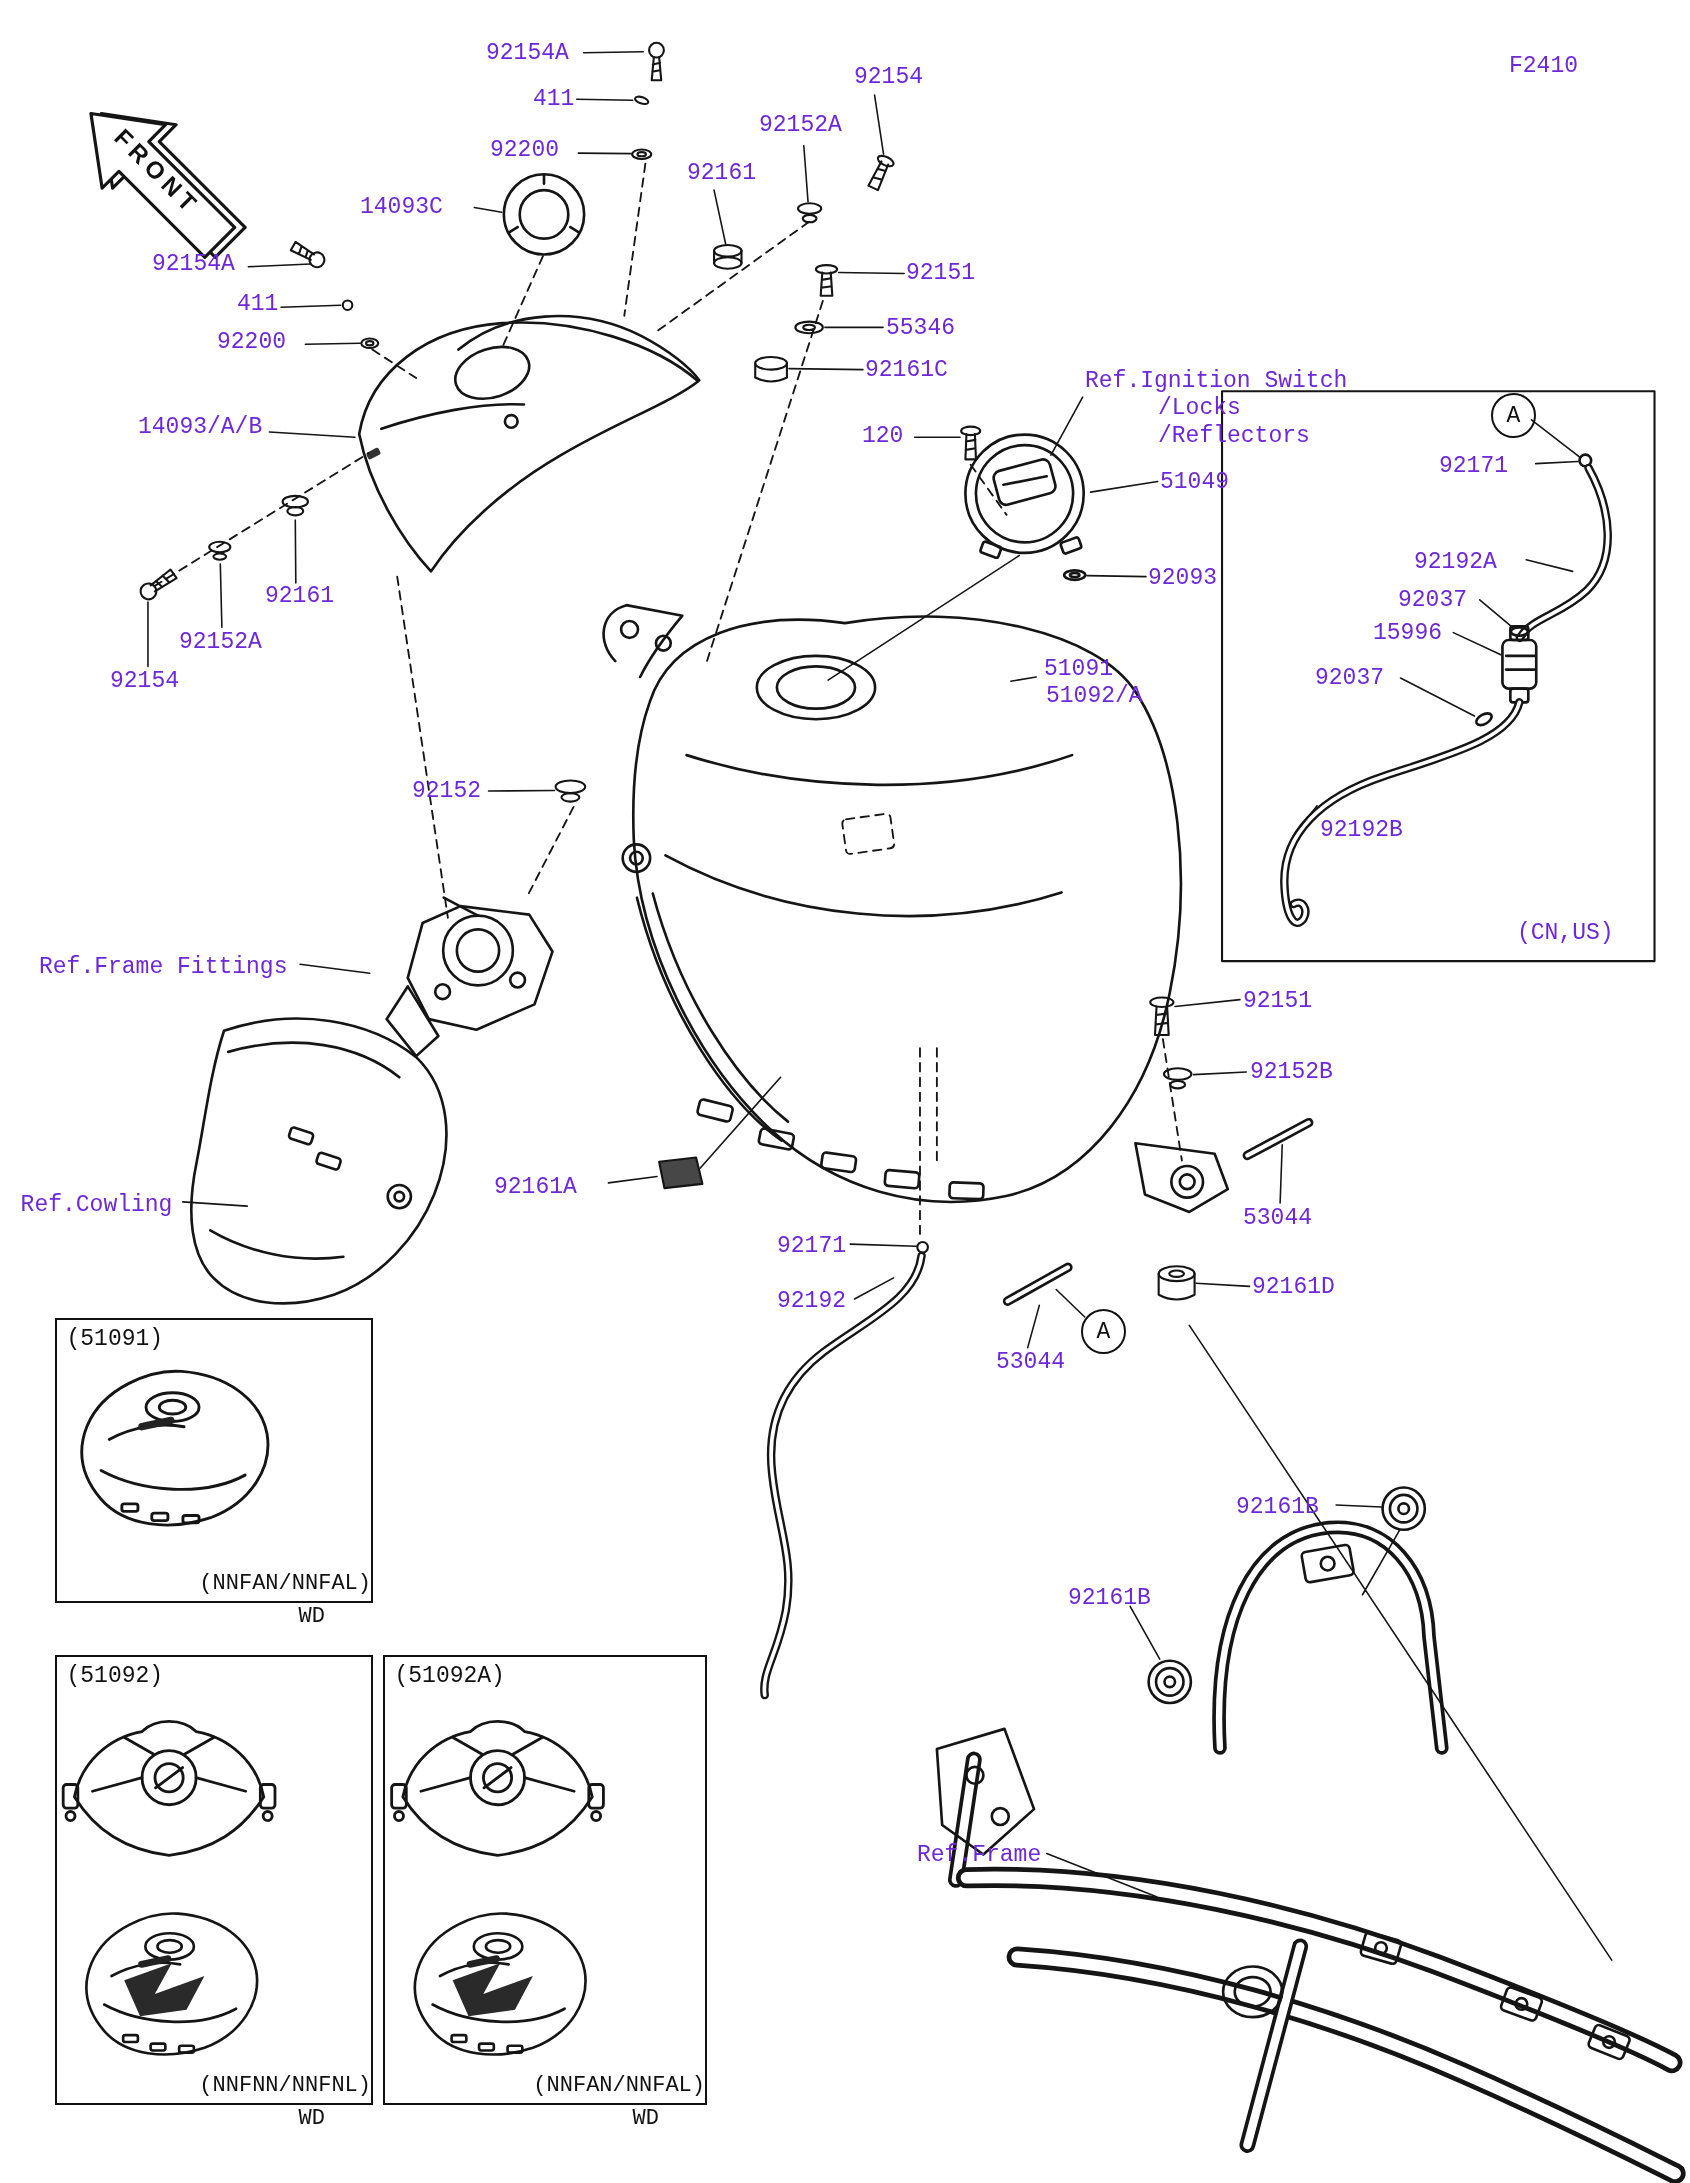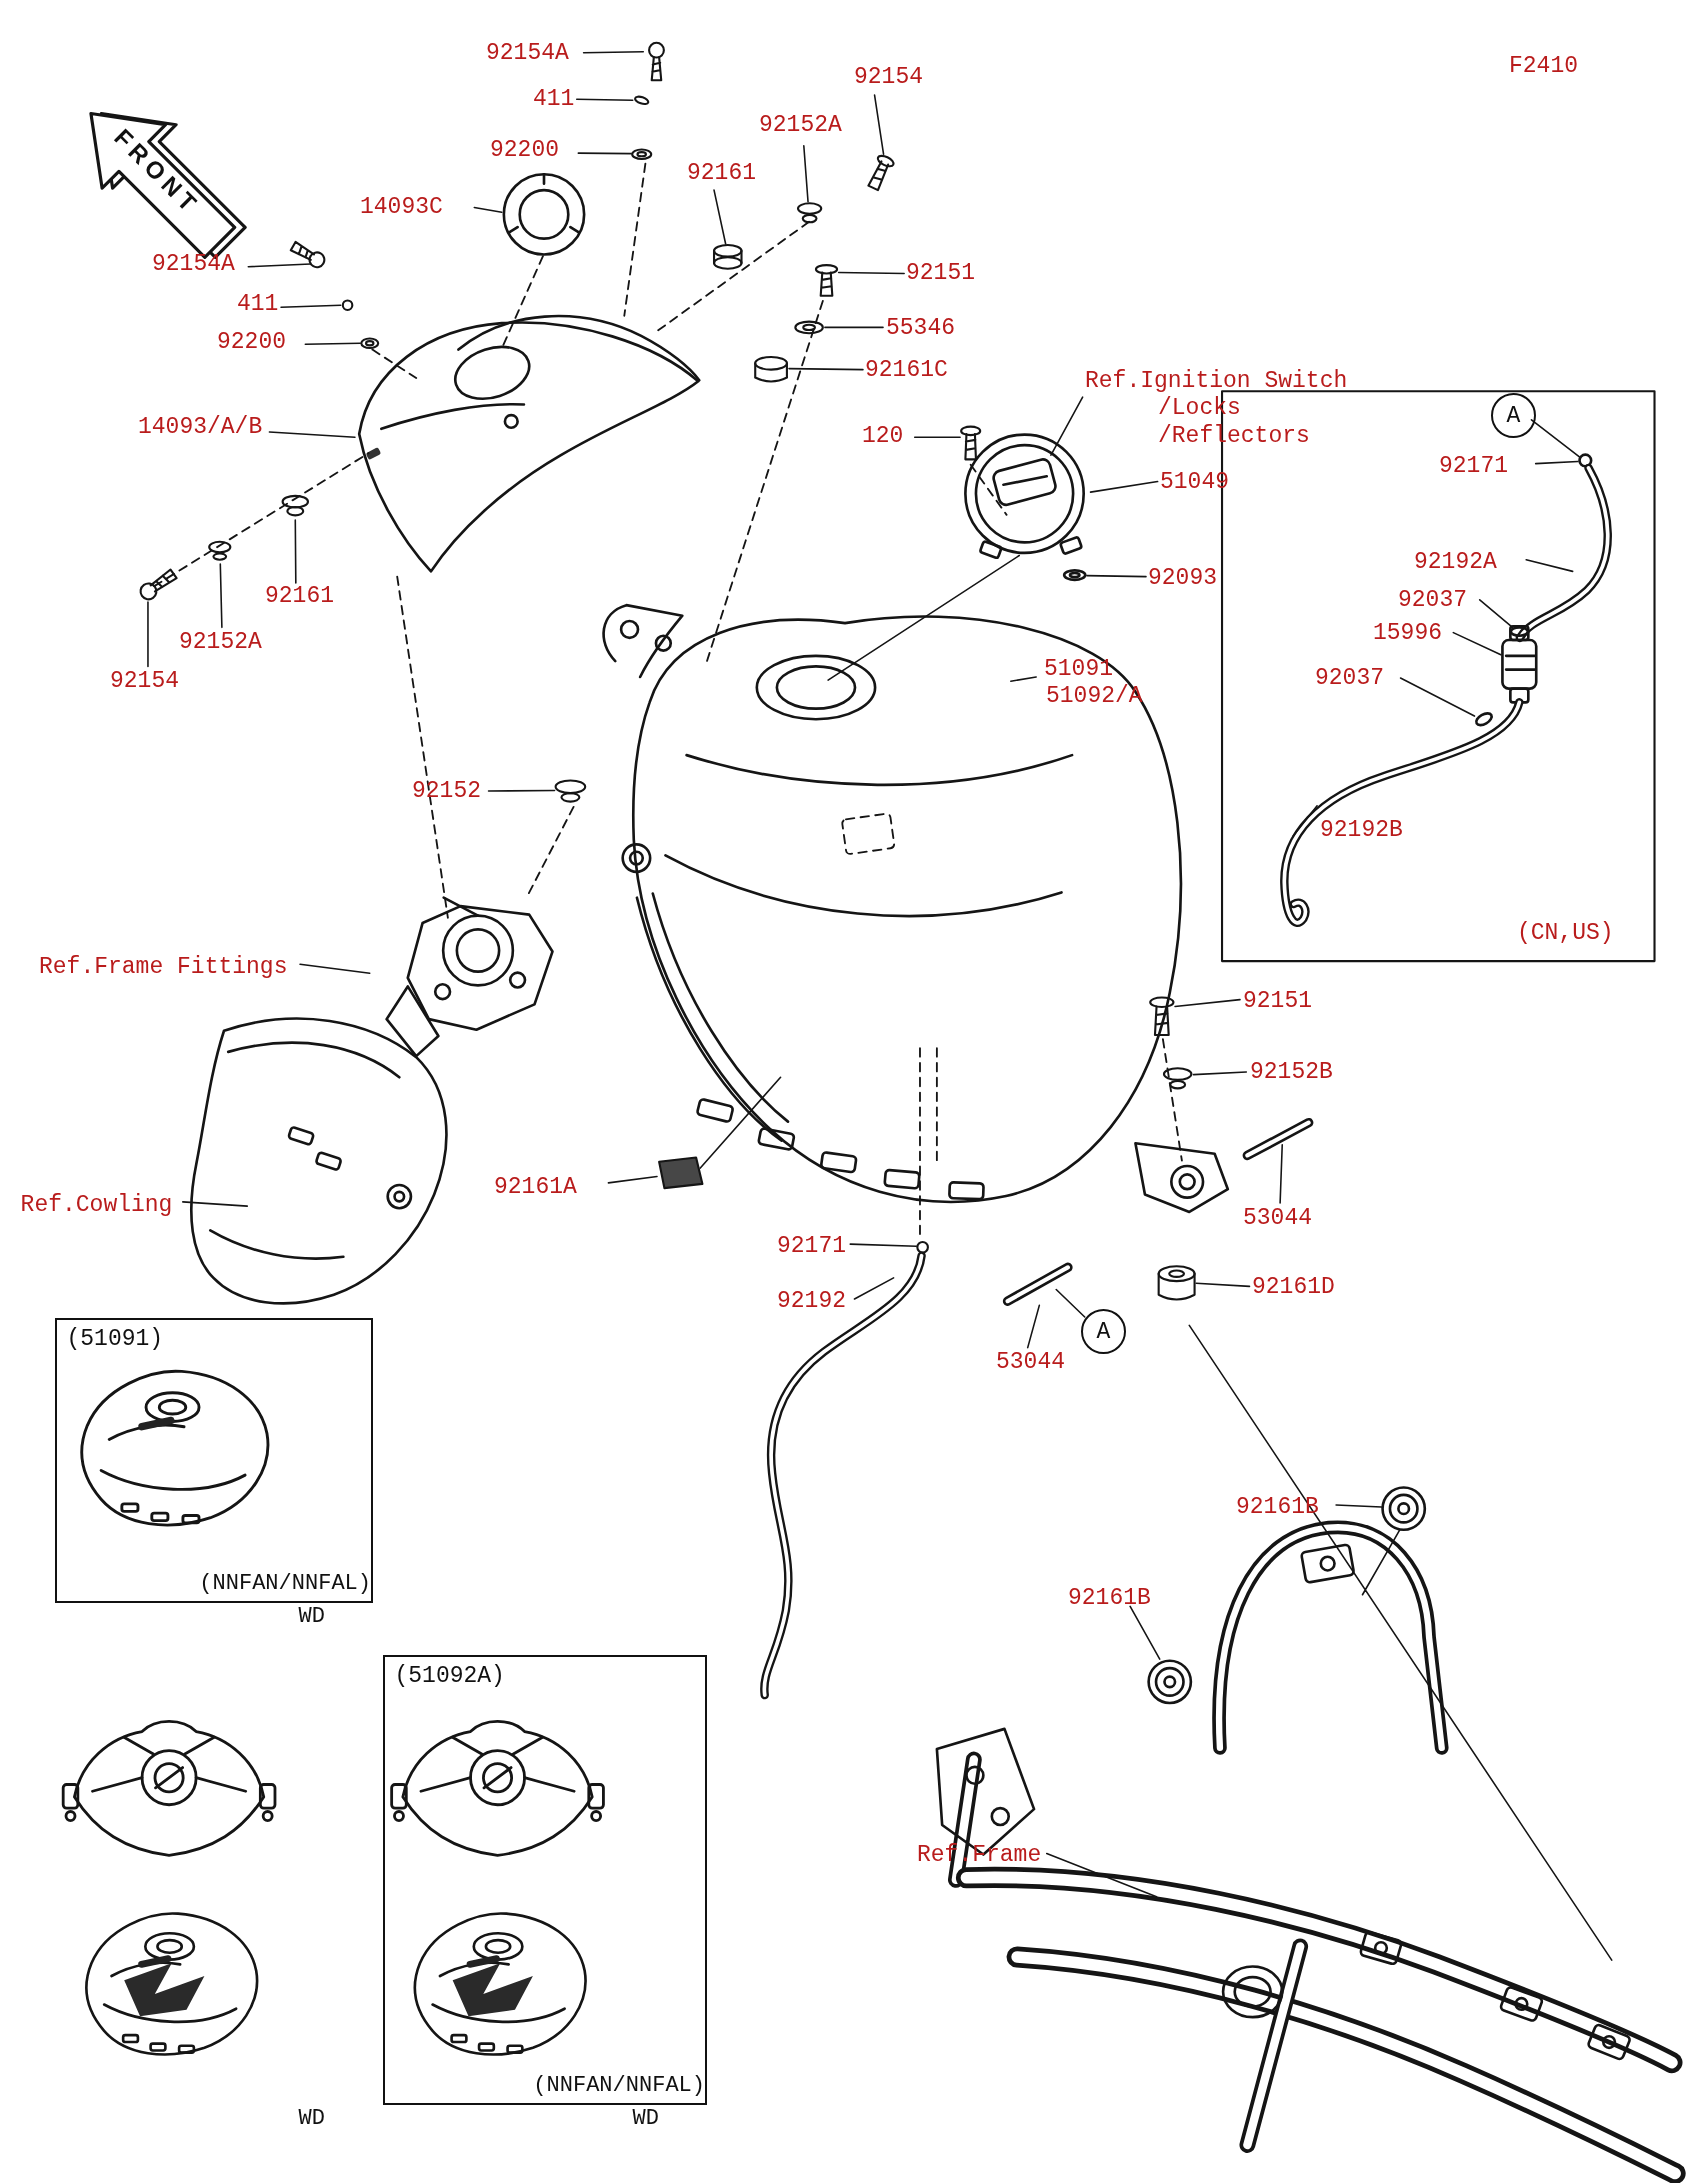--- a/index.html
+++ b/index.html
@@ -3,21 +3,21 @@
 <meta charset="utf-8">
 <style>
   html,body { margin:0; padding:0; background:#ffffff; }
   #stage {
     position:relative; width:1690px; height:2183px; background:#fff;
     font-family:"Liberation Mono","DejaVu Sans Mono",monospace; color:#111;
     overflow:hidden;
   }
   #stage svg { position:absolute; left:0; top:0; }
   .callout {
-    position:absolute; font-size:23px; line-height:1.1; white-space:pre; color:#b91c1c;
+    position:absolute; font-size:23px; line-height:1.1; white-space:pre; color:#6d28d9;
   }
   .circle-label {
     position:absolute; width:41px; height:41px; border:2.1px solid #111; border-radius:50%;
     display:flex; align-items:center; justify-content:center; font-size:23px;
   }
   .inset { position:absolute; border:2.1px solid #111; background:transparent;margin-left:44px; }
   .inset-title { position:absolute; top:6.3px; left:9.5px; font-size:23px; }
   .inset-variant { position:absolute; bottom:5.3px; left:0; right:0; text-align:right; font-size:22px; }
   .wd-label { position:absolute; text-align:right; font-size:22px; }
   .front-label {
@@ -335,20 +335,24 @@
   <div class="callout" style="left:1236px;top:1495px">92161B</div>
   <div class="callout" style="left:1068px;top:1586px">92161B</div>
   <div class="callout" style="left:917px;top:1843px">Ref.Frame</div>
 
   <div class="inset" style="left:11px;top:1318px;width:314px;height:281px">
     <div class="inset-title">(51091)</div>
     <div class="inset-variant">(NNFAN/NNFAL)</div>
   </div>
   <div class="wd-label" style="left:11px;top:1604px;width:314px">WD</div>
 
+  <div class="inset" style="left:11px;top:1655px;width:314px;height:446px">
+    <div class="inset-title">(51092)</div>
+    <div class="inset-variant">(NNFNN/NNFNL)</div>
+  </div>
   <div class="wd-label" style="left:11px;top:2106px;width:314px">WD</div>
 
   <div class="inset" style="left:339px;top:1655px;width:320px;height:446px">
     <div class="inset-title">(51092A)</div>
     <div class="inset-variant">(NNFAN/NNFAL)</div>
   </div>
   <div class="wd-label" style="left:339px;top:2106px;width:320px">WD</div>
 
 </div>
 

